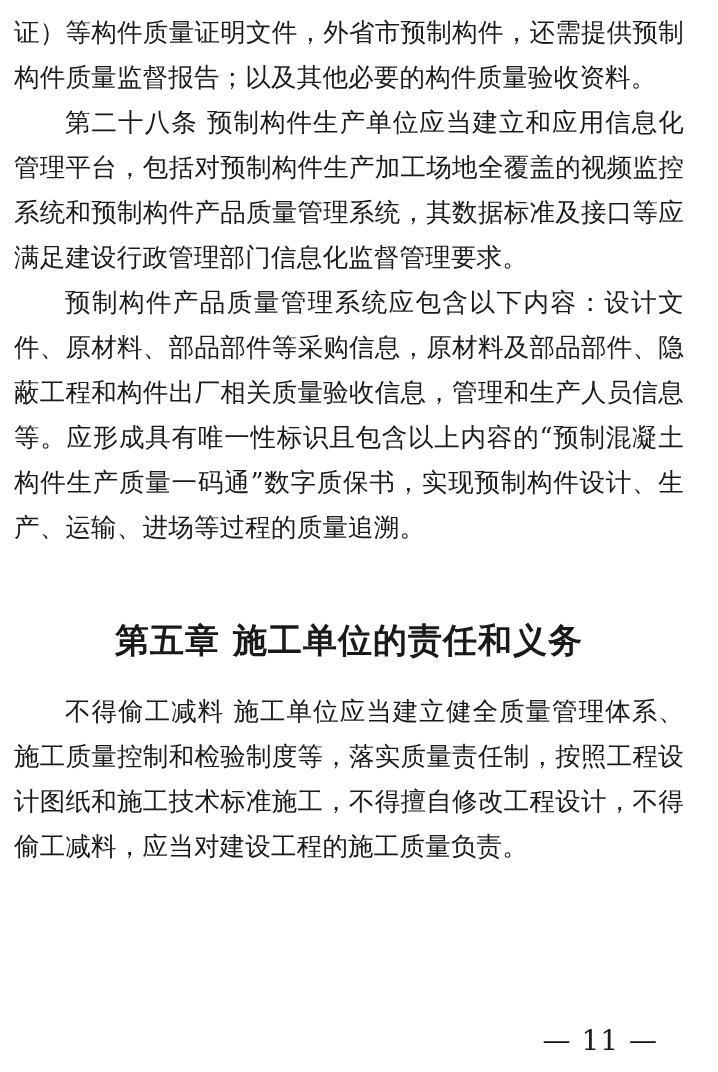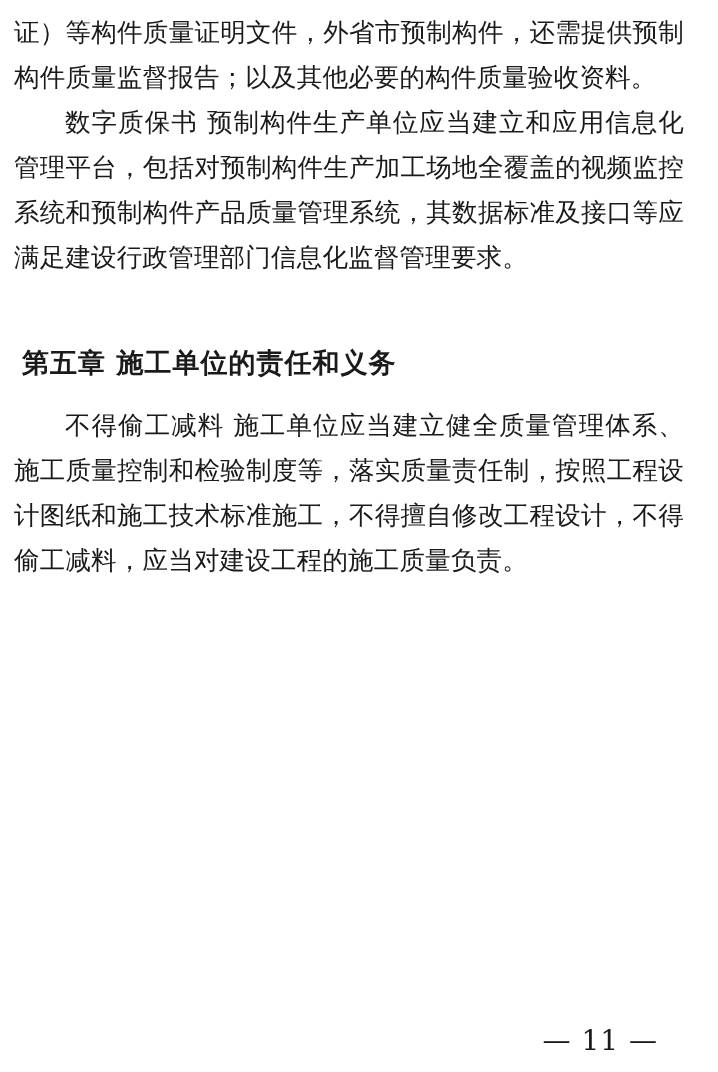--- a/index.html
+++ b/index.html
@@ -26,46 +26,48 @@
     line-height: 45px;
     text-align: justify;
     text-justify: inter-ideograph;
     letter-spacing: 0.2px;
     margin: 0;
   }
   .indent {
     text-indent: 51px;
   }
   .chapter-heading {
-    font-size: 27px;
+    font-size: 34px;
     line-height: 45px;
+    text-align: center;
     font-weight: bold;
     letter-spacing: 1px;
-    margin: 8px;
+    margin: 16px;
   }
   .gap-chapter-before { height: 52px; }
   .gap-chapter-after { height: 10px; }
   .page-number {
     position: absolute;
     right: 44px;
     bottom: 16px;
     font-size: 28px;
     letter-spacing: 1px;
     line-height: 30px;
   }
 </style>
 </head>
 <body>
 
 <div class="page">
 
   <p class="para">证）等构件质量证明文件，外省市预制构件，还需提供预制构件质量监督报告；以及其他必要的构件质量验收资料。</p>
 
-  <p class="para indent">数字质保书  预制构件生产单位应当建立和应用信息化管理平台，包括对预制构件生产加工场地全覆盖的视频监控系统和预制构件产品质量管理系统，其数据标准及接口等应满足建设行政管理部门信息化监督管理要求。</p>
+  <p class="para indent">第二十八条  预制构件生产单位应当建立和应用信息化管理平台，包括对预制构件生产加工场地全覆盖的视频监控系统和预制构件产品质量管理系统，其数据标准及接口等应满足建设行政管理部门信息化监督管理要求。</p>
 
+  <p class="para indent">预制构件产品质量管理系统应包含以下内容：设计文件、原材料、部品部件等采购信息，原材料及部品部件、隐蔽工程和构件出厂相关质量验收信息，管理和生产人员信息等。应形成具有唯一性标识且包含以上内容的“预制混凝土构件生产质量一码通”数字质保书，实现预制构件设计、生产、运输、进场等过程的质量追溯。</p>
 
   <div class="gap-chapter-before"></div>
 
   <h2 class="chapter-heading">第五章  施工单位的责任和义务</h2>
 
   <div class="gap-chapter-after"></div>
 
   <p class="para indent">不得偷工减料  施工单位应当建立健全质量管理体系、施工质量控制和检验制度等，落实质量责任制，按照工程设计图纸和施工技术标准施工，不得擅自修改工程设计，不得偷工减料，应当对建设工程的施工质量负责。</p>
 
 

